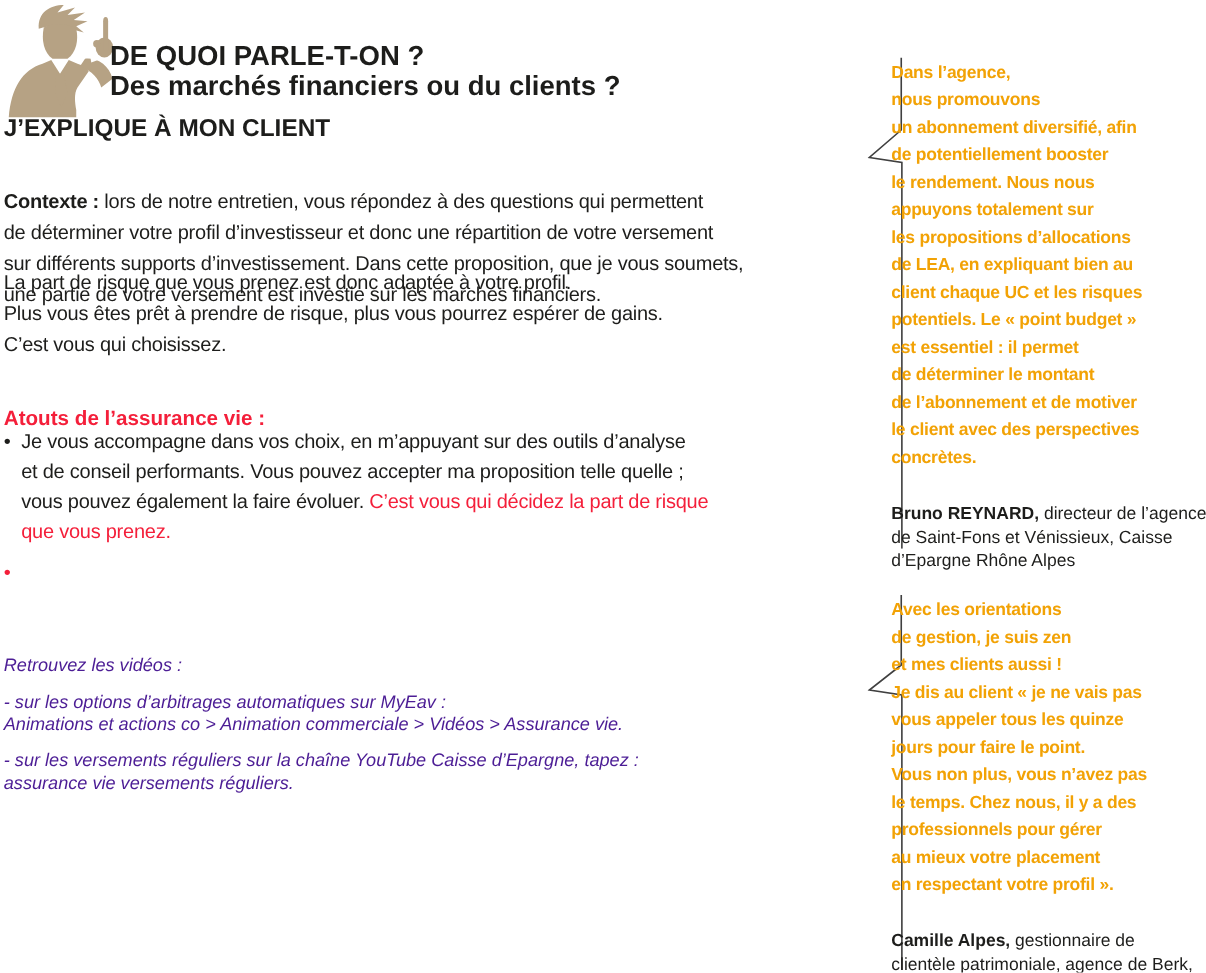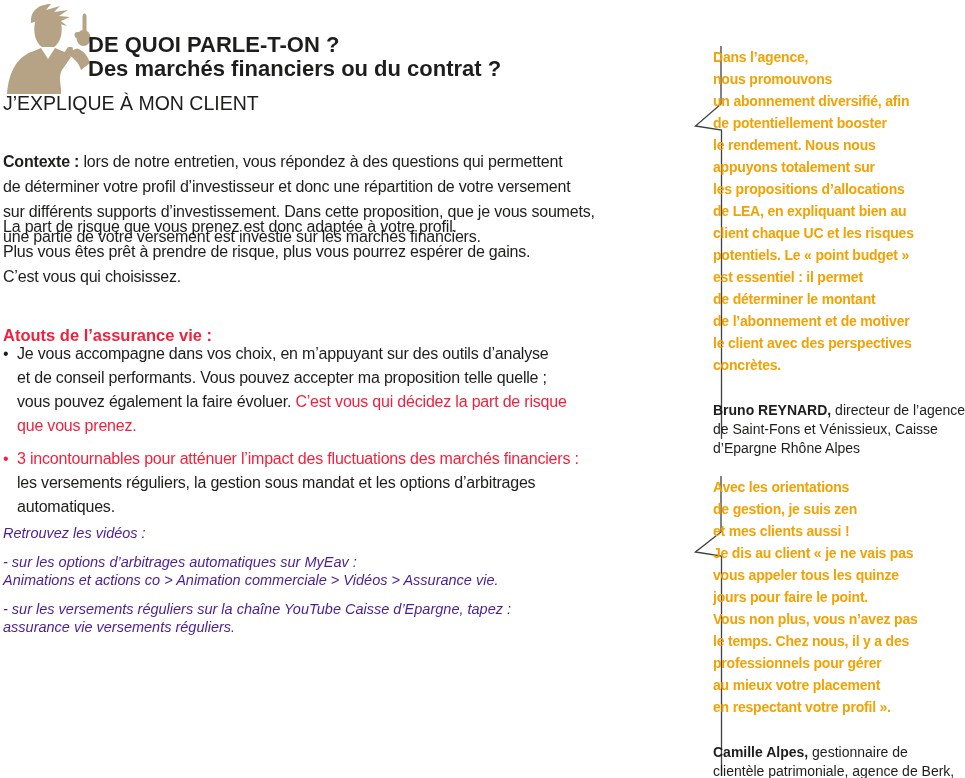--- a/index.html
+++ b/index.html
@@ -3,21 +3,21 @@
 <meta charset="utf-8">
 <style>
   html,body{margin:0;padding:0;}
   body{width:965px;height:778px;background:#ffffff;position:relative;overflow:hidden;
        font-family:"Liberation Sans",sans-serif;color:#1d1d1b;}
   .abs{position:absolute;}
   .pre{white-space:pre-line;}
   
   .man-icon{left:4px;top:2px;width:88px;height:92px;}
   .title-block{left:88px;top:33px;font-weight:bold;font-size:22px;line-height:24px;color:#1d1d1b;}
-  .explique{left:3px;top:92px;font-weight:normal;font-size:19.5px;color:#1d1d1b;}
+  .explique{left:3px;top:92px;font-weight:bold;font-size:19.5px;color:#1d1d1b;}
   
   .body-text{font-size:16px;line-height:25px;letter-spacing:-0.2px;color:#1d1d1b;width:690px;}
   .p1{left:3px;top:124px;}
   .p2{left:3px;top:214px;}
   .bold{font-weight:bold;text-align:center;}
   .red{color:#f41f3a;}
   .atouts{left:3px;top:326px;font-weight:bold;font-size:16.5px;color:#f41f3a;}
   .bullet-row{display:flex;}
   .bullet-glyph{width:14px;flex:0 0 14px;}
   .b1{left:3px;top:342px;line-height:24px;}
@@ -51,21 +51,21 @@
   <g fill="#b6a284">
     <ellipse cx="79.5" cy="36" rx="7" ry="8"></ellipse>
     <circle cx="73.5" cy="33" r="3"></circle>
     <path d="M78.5,38 L78.5,15 Q78.5,11.5 80.5,11.5 Q82.5,11.5 82.5,15 L82.5,38 Z"></path>
     <path d="M41,57 L47,57 L50,73 L45,84 L40,72 Z"></path>
   </g>
 </svg>
 
 <div class="abs title-block">
   <div>DE QUOI PARLE-T-ON ?</div>
-  <div>Des marchés financiers ou du contrat ?</div>
+  <div>Des marchés financiers ou du clients ?</div>
 </div>
 <div class="abs explique">J’EXPLIQUE À MON CLIENT</div>
 
 <div class="abs body-text pre p1">
   <span class="bold">Contexte :</span><span> lors de notre entretien, vous répondez à des questions qui permettent
 de déterminer votre profil d’investisseur et donc une répartition de votre versement
 sur différents supports d’investissement. Dans cette proposition, que je vous soumets,
 une partie de votre versement est investie sur les marchés financiers.</span>
 </div>
 
@@ -78,23 +78,20 @@
 <div class="abs body-text b1 bullet-row">
   <span class="bullet-glyph">•</span>
   <span class="pre"><span>Je vous accompagne dans vos choix, en m’appuyant sur des outils d’analyse
 et de conseil performants. Vous pouvez accepter ma proposition telle quelle ;
 vous pouvez également la faire évoluer. </span><span class="red">C’est vous qui décidez la part de risque
 que vous prenez.</span></span>
 </div>
 
 <div class="abs body-text b2 bullet-row">
   <span class="bullet-glyph red">•</span>
-  <span class="pre"><span class="red">3 incontournables pour atténuer l’impact des fluctuations des marchés financiers :</span><span>
-les versements réguliers, la gestion sous mandat et les options d’arbitrages
-automatiques.</span></span>
 </div>
 
 <div class="abs videos">
   <div>Retrouvez les vidéos :</div>
   <div class="video-item">
     <span class="video-lines">- sur les options d’arbitrages automatiques sur MyEav :
   Animations et actions co &gt; Animation commerciale &gt; Vidéos &gt; Assurance vie.</span>
   </div>
   <div class="video-item">
     <span class="video-lines">- sur les versements réguliers sur la chaîne YouTube Caisse d’Epargne, tapez :

